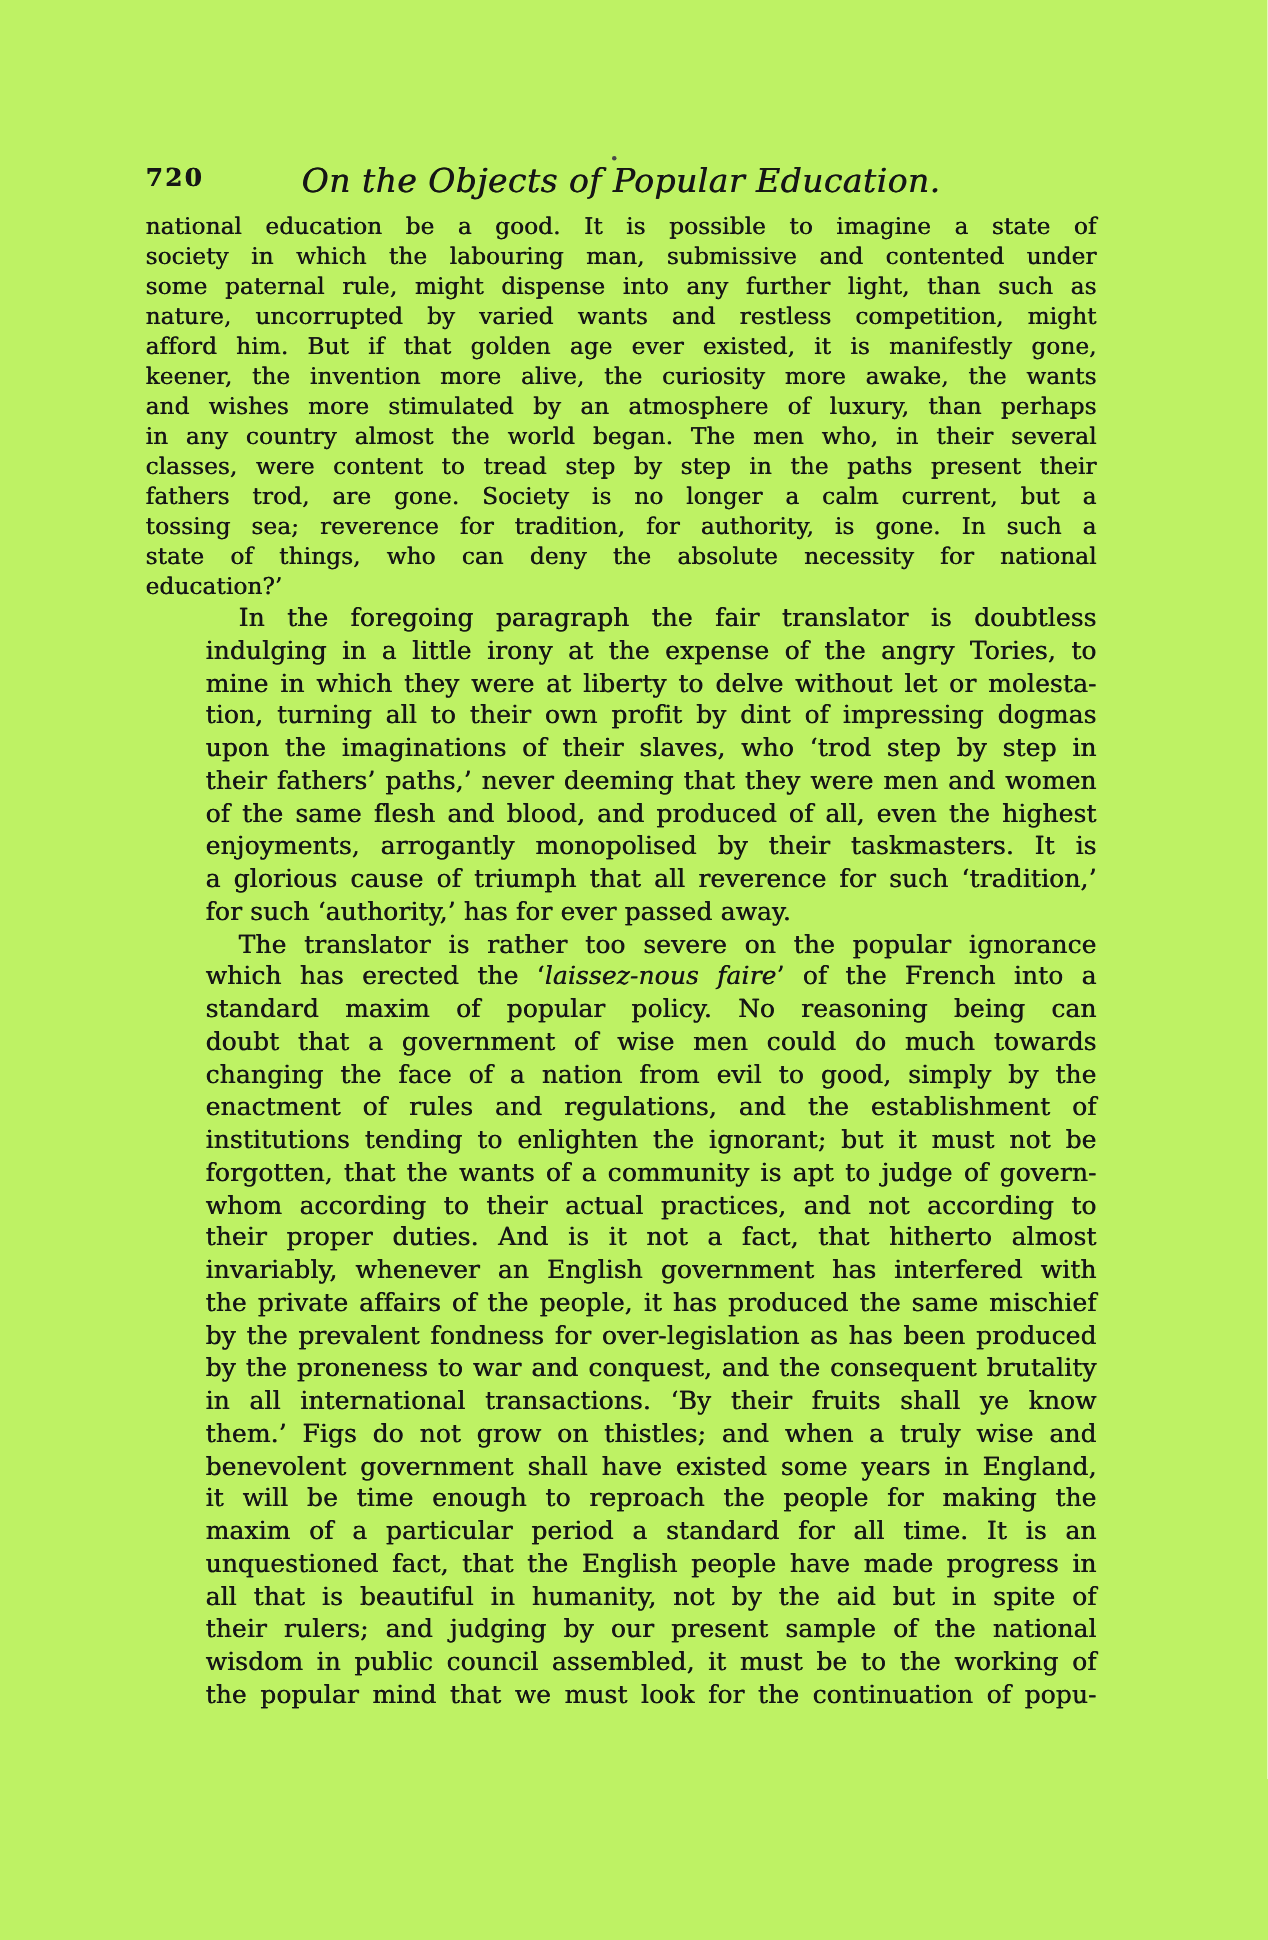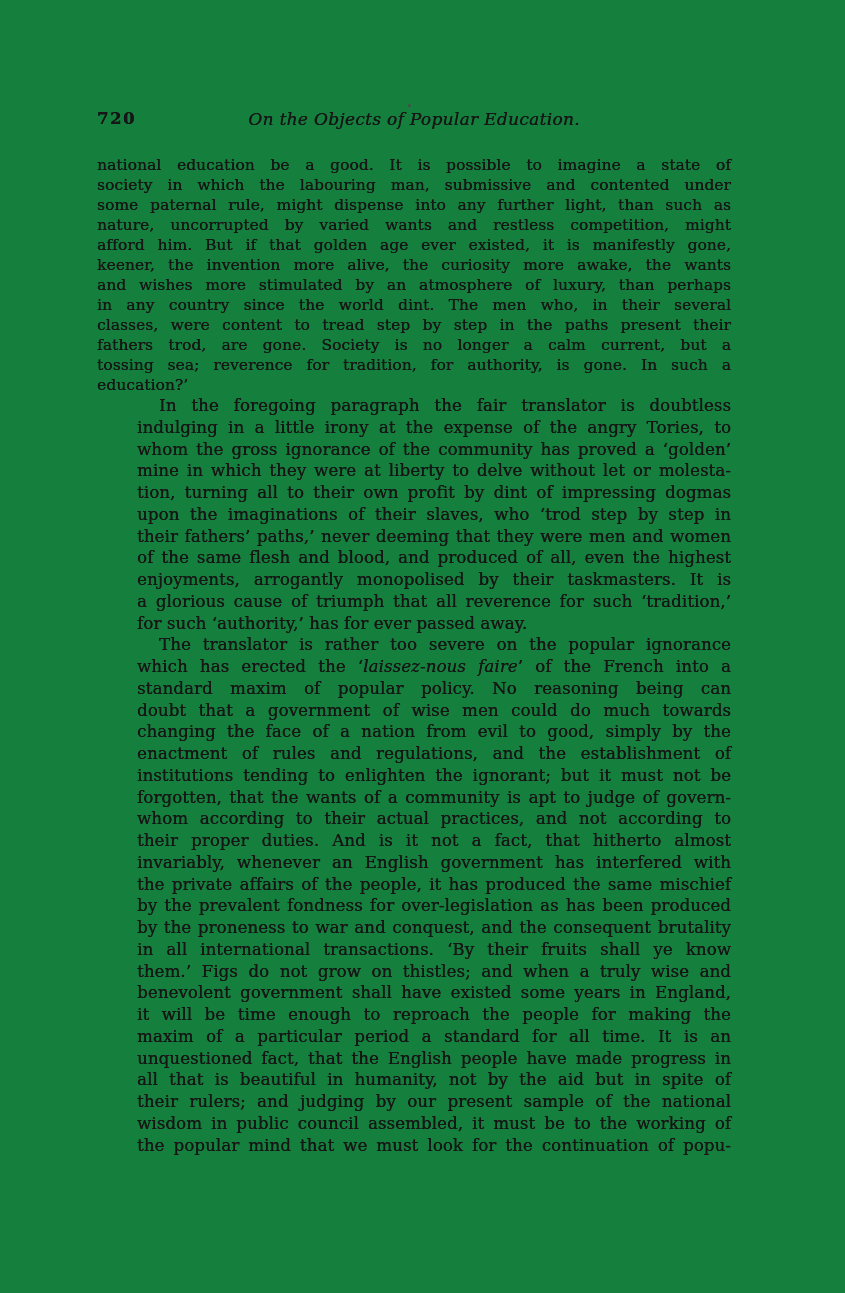--- a/index.html
+++ b/index.html
@@ -4,21 +4,21 @@
 <style>
   html, body {
     margin: 0;
     padding: 0;
     background: #ffffff;
   }
   .page {
     position: relative;
     width: 845px;
     height: 1293px;
-    background: #15803d;
+    background: #bef264;
     color: #161616;
     font-family: "DejaVu Serif", "Liberation Serif", serif;
     overflow: hidden;
   }
   .page-header {
     position: absolute;
     left: 97px;
     top: 109px;
     width: 634px;
     height: 22px;
@@ -32,28 +32,28 @@
     letter-spacing: 1.5px;
     text-shadow: 0.3px 0 0 currentColor;
   }
   .running-title {
     position: absolute;
     left: 40px;
     right: 40px;
     top: 0;
     text-align: center;
     font-style: italic;
-    font-size: 17px;
+    font-size: 22px;
     letter-spacing: 0.3px;
     text-shadow: 0.35px 0 0 currentColor;
   }
   .page-body {
     position: absolute;
     left: 97px;
-    top: 155px;
+    top: 141px;
     width: 634px;
   }
   .para { margin: 0; }
   .line {
     text-align: justify;
     text-align-last: justify;
     white-space: nowrap;
     text-shadow: 0.3px 0 0 currentColor;
     letter-spacing: 0.1px;
   }
@@ -95,30 +95,30 @@
   </div>
   <div class="page-body">
       <div class="para excerpt">
         <div class="line">national education be a good.  It is possible to imagine a state of</div>
         <div class="line">society in which the labouring man, submissive and contented under</div>
         <div class="line">some paternal rule, might dispense into any further light, than such as</div>
         <div class="line">nature, uncorrupted by varied wants and restless competition, might</div>
         <div class="line">afford him.  But if that golden age ever existed, it is manifestly gone,</div>
         <div class="line">keener, the invention more alive, the curiosity more awake, the wants</div>
         <div class="line">and wishes more stimulated by an atmosphere of luxury, than perhaps</div>
-        <div class="line">in any country since the world dint.  The men who, in their several</div>
+        <div class="line">in any country almost the world began.  The men who, in their several</div>
         <div class="line">classes, were content to tread step by step in the paths present their</div>
         <div class="line">fathers trod, are gone.  Society is no longer a calm current, but a</div>
         <div class="line">tossing sea; reverence for tradition, for authority, is gone.  In such a</div>
+        <div class="line">state of things, who can deny the absolute necessity for national</div>
         <div class="line last">education?’</div>
       </div>
       <div class="para normal">
         <div class="line indent">In the foregoing paragraph the fair translator is doubtless</div>
         <div class="line">indulging in a little irony at the expense of the angry Tories, to</div>
-        <div class="line">whom the gross ignorance of the community has proved a ‘golden’</div>
         <div class="line">mine in which they were at liberty to delve without let or molesta-</div>
         <div class="line">tion, turning all to their own profit by dint of impressing dogmas</div>
         <div class="line">upon the imaginations of their slaves, who ‘trod step by step in</div>
         <div class="line">their fathers’ paths,’ never deeming that they were men and women</div>
         <div class="line">of the same flesh and blood, and produced of all, even the highest</div>
         <div class="line">enjoyments, arrogantly monopolised by their taskmasters.  It is</div>
         <div class="line">a glorious cause of triumph that all reverence for such ‘tradition,’</div>
         <div class="line last">for such ‘authority,’ has for ever passed away.</div>
       </div>
       <div class="para normal">

